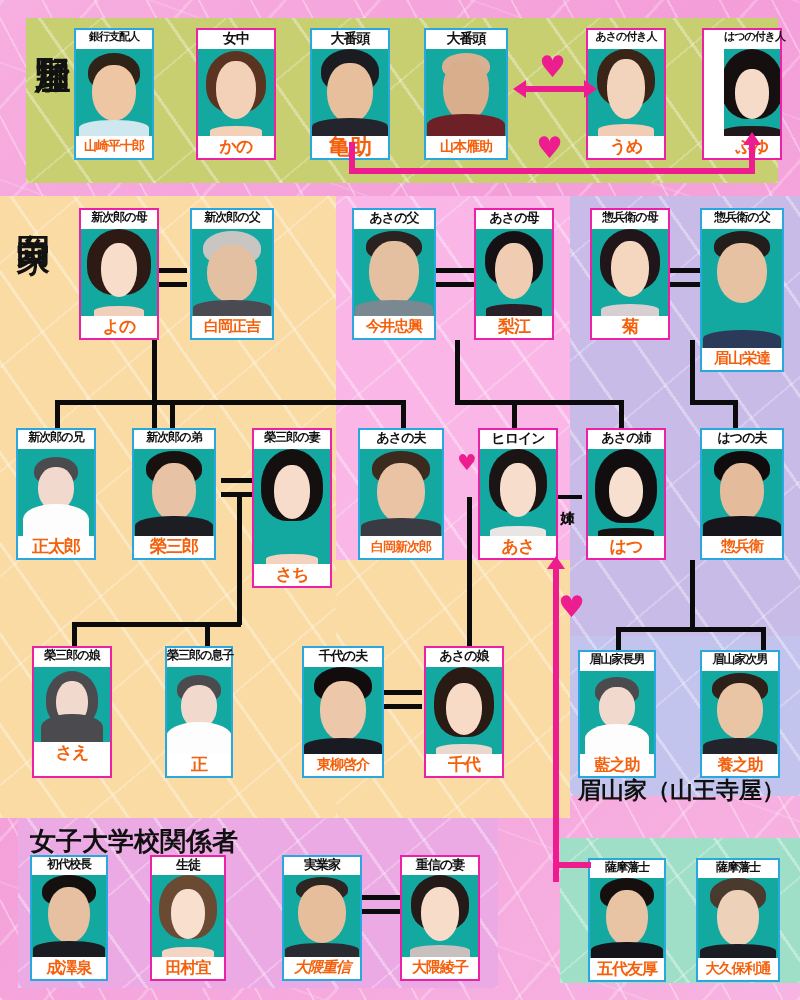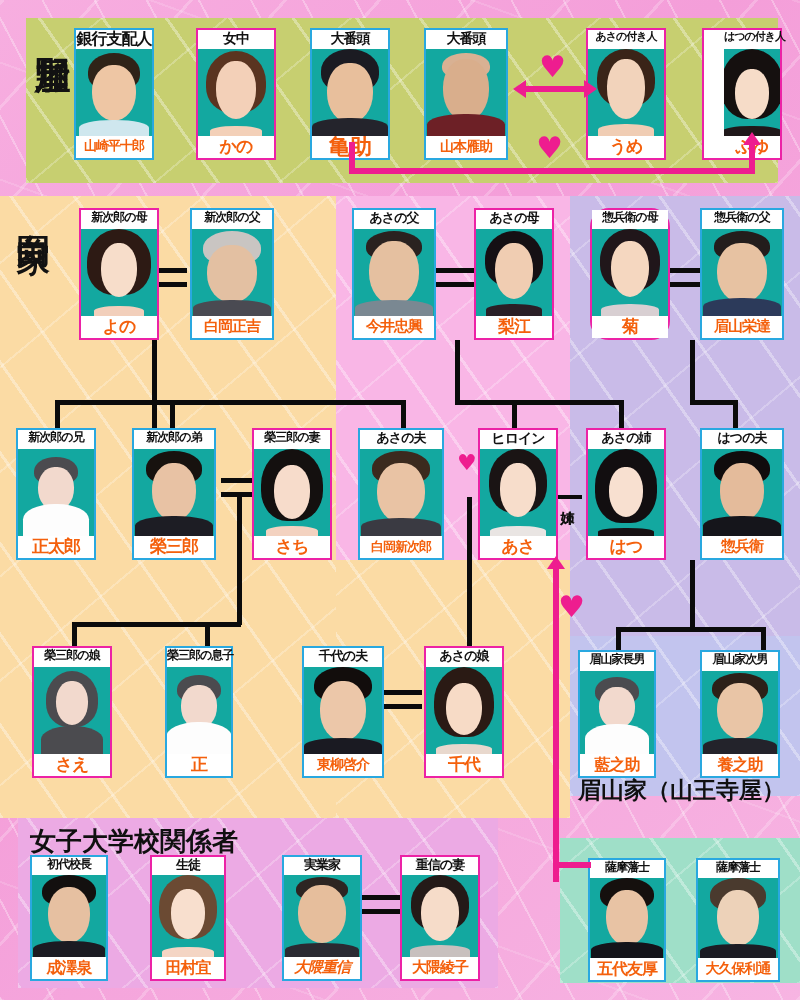--- a/index.html
+++ b/index.html
@@ -202,21 +202,21 @@
 
   <div class="heart sm" style="left:457px; top:452px;">♥</div>
 
   <div class="pk pkv" style="left:553px; top:862px; height:20px;"></div>
   <div class="pk pkh" style="left:553px; top:862px; width:38px;"></div>
   <div class="pk pkv" style="left:553px; top:568px; height:300px;"></div>
   <div class="arrow up" style="left:547px; top:556px;"></div>
   <div class="heart" style="left:558px; top:592px;">♥</div>
 
   <div class="card" style="left:74px; top:28px; width:80px; height:132px;">
-    <div class="role" style="font-size:16px; height:19px;">銀行支配人</div>
+    <div class="role" style="font-size:11px; height:19px;">銀行支配人</div>
     <div class="photo">
       <div class="face">
         <div class="hair" style="width:52px;height:38px;top:4px;background:#2f2318;"></div>
         <div class="skin" style="width:44px;height:56px;top:16px;background:#eec6a4;"></div>
         <div class="body" style="width:70px;height:16px;background:#cfe7ee;"></div>
       </div>
     </div>
     <div class="name" style="font-size:13px; height:22px; line-height:20px;">山崎平十郎</div>
   </div>
 
@@ -321,33 +321,33 @@
     <div class="photo">
       <div class="face">
         <div class="hair" style="width:58px;height:56px;top:2px;background:#151014;"></div>
         <div class="skin" style="width:38px;height:56px;top:14px;background:#f0cdb2;"></div>
         <div class="body" style="width:56px;height:12px;background:#2a1f26;"></div>
       </div>
     </div>
     <div class="name" style="font-size:17px; height:22px; line-height:21px;">梨江</div>
   </div>
 
-  <div class="card f" style="left:590px; top:208px; width:80px; height:132px;border-radius:19px;">
+  <div class="card f" style="left:590px; top:208px; width:80px; height:132px;">
     <div class="role" style="font-size:12px; height:19px;">惣兵衛の母</div>
     <div class="photo">
       <div class="face">
         <div class="hair" style="width:60px;height:62px;top:0px;background:#20161a;"></div>
         <div class="skin" style="width:38px;height:56px;top:12px;background:#f5d7c0;"></div>
         <div class="body" style="width:58px;height:12px;background:#d8cfd2;"></div>
       </div>
     </div>
     <div class="name" style="font-size:17px; height:22px; line-height:21px;">菊</div>
   </div>
 
-  <div class="card" style="left:700px; top:208px; width:84px; height:132px;">
+  <div class="card" style="left:700px; top:208px; width:84px; height:164px;">
     <div class="role" style="font-size:12px; height:19px;">惣兵衛の父</div>
     <div class="photo">
       <div class="face">
         <div class="hair" style="width:56px;height:30px;top:2px;background:#231d1c;"></div>
         <div class="skin" style="width:50px;height:60px;top:14px;background:#e7c2a2;"></div>
         <div class="body" style="width:78px;height:18px;background:#2c3a5a;"></div>
       </div>
     </div>
     <div class="name" style="font-size:15px; height:22px; line-height:21px;">眉山栄達</div>
   </div>
@@ -369,21 +369,21 @@
     <div class="photo">
       <div class="face">
         <div class="hair" style="width:56px;height:34px;top:2px;background:#17120f;"></div>
         <div class="skin" style="width:44px;height:58px;top:14px;background:#e8c2a4;"></div>
         <div class="body" style="width:78px;height:20px;background:#1d1d24;"></div>
       </div>
     </div>
     <div class="name" style="font-size:17px; height:22px; line-height:21px;">榮三郎</div>
   </div>
 
-  <div class="card f" style="left:252px; top:428px; width:80px; height:132px;">
+  <div class="card f" style="left:252px; top:428px; width:80px; height:160px;">
     <div class="role" style="font-size:12px; height:19px;">榮三郎の妻</div>
     <div class="photo">
       <div class="face">
         <div class="hair" style="width:62px;height:72px;top:0px;background:#14100f;"></div>
         <div class="skin" style="width:36px;height:54px;top:16px;background:#f7dccb;"></div>
         <div class="body" style="width:52px;height:10px;background:#f3d2c0;"></div>
       </div>
     </div>
     <div class="name" style="font-size:17px; height:22px; line-height:21px;">さち</div>
   </div>
@@ -438,21 +438,21 @@
 
   <div class="card f" style="left:32px; top:646px; width:80px; height:132px;">
     <div class="role" style="font-size:12px; height:19px;">榮三郎の娘</div>
     <div class="photo sil">
       <div class="face">
         <div class="hair" style="width:52px;height:56px;top:4px;"></div>
         <div class="skin" style="width:32px;height:44px;top:14px;"></div>
         <div class="body" style="width:62px;height:28px;"></div>
       </div>
     </div>
-    <div class="name" style="font-size:17px; height:22px; line-height:21px;">さえ</div>
+    <div class="name" style="font-size:17px; height:34px; line-height:21px;">さえ</div>
   </div>
 
   <div class="card" style="left:165px; top:646px; width:68px; height:132px;">
     <div class="role" style="font-size:12px; height:19px;">榮三郎の息子</div>
     <div class="photo sil">
       <div class="face">
         <div class="hair" style="width:44px;height:28px;top:8px;"></div>
         <div class="skin" style="width:36px;height:44px;top:18px;"></div>
         <div class="body" style="width:66px;height:32px;background:#fdfdfd;"></div>
       </div>

